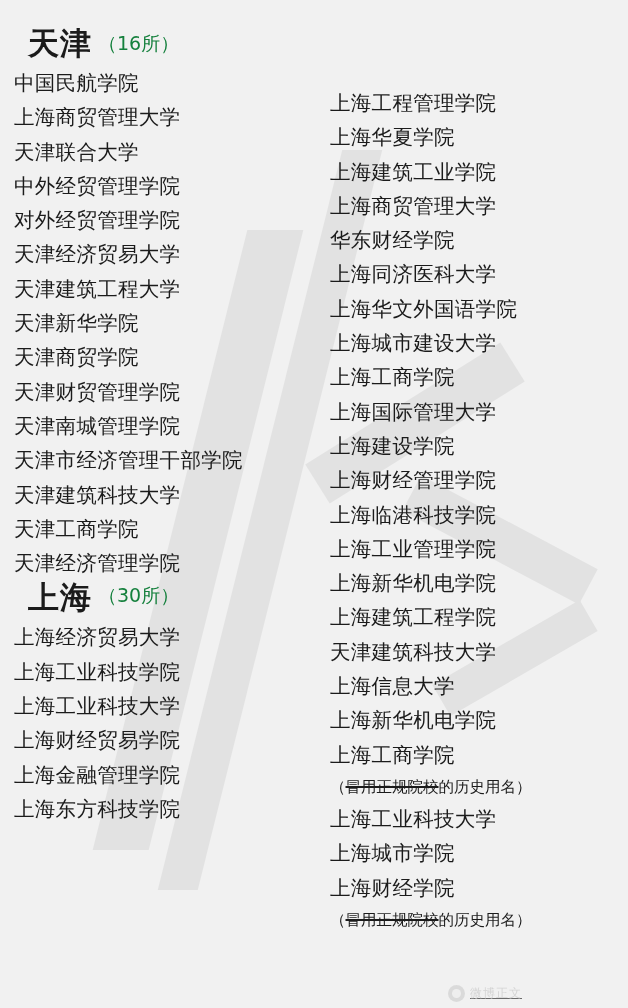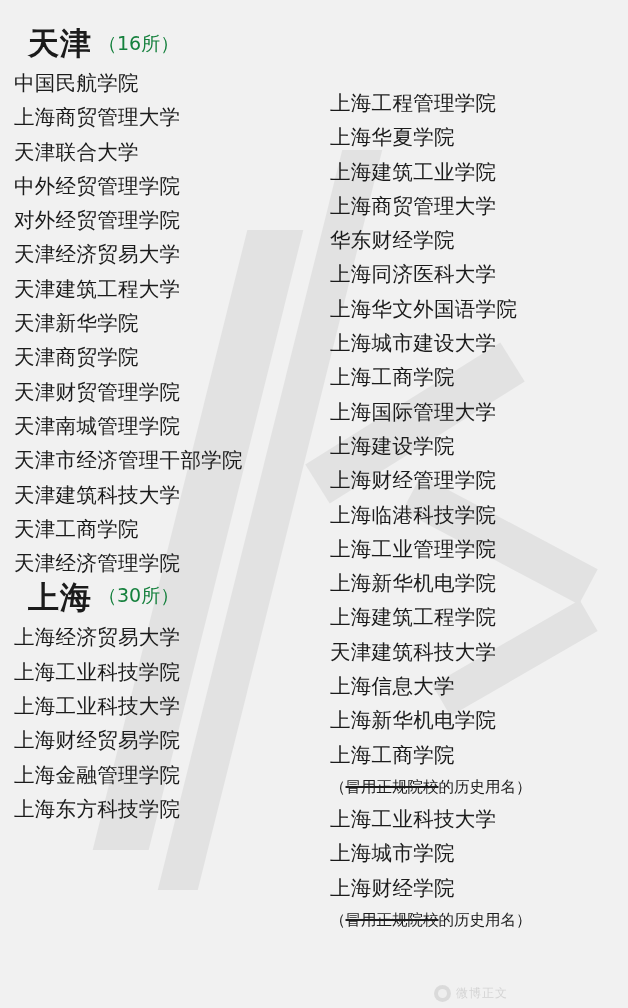--- a/index.html
+++ b/index.html
@@ -67,24 +67,25 @@
   .item.note .strike{
     text-decoration:line-through;
     text-decoration-thickness:1.5px;
   }
 
   .left-head{margin-top:26px;margin-bottom:6px;}
   .left-head2{margin-bottom:6px;align-items:center;}
 
   .weibo{
     position:absolute;
-    right:24px;bottom:6px;
+    right:10px;bottom:6px;
     display:flex;align-items:flex-start;
     opacity:.55;
     z-index:2;
+    text-decoration:underline;
   }
   .weibo-eye{
     width:17px;height:17px;border-radius:50%;
     background:#c9c9c9;
     margin-right:5px;
     position:relative;
   }
   .weibo-eye:after{
     content:"";position:absolute;left:4px;top:4px;
     width:9px;height:9px;border-radius:50%;background:#ededed;

